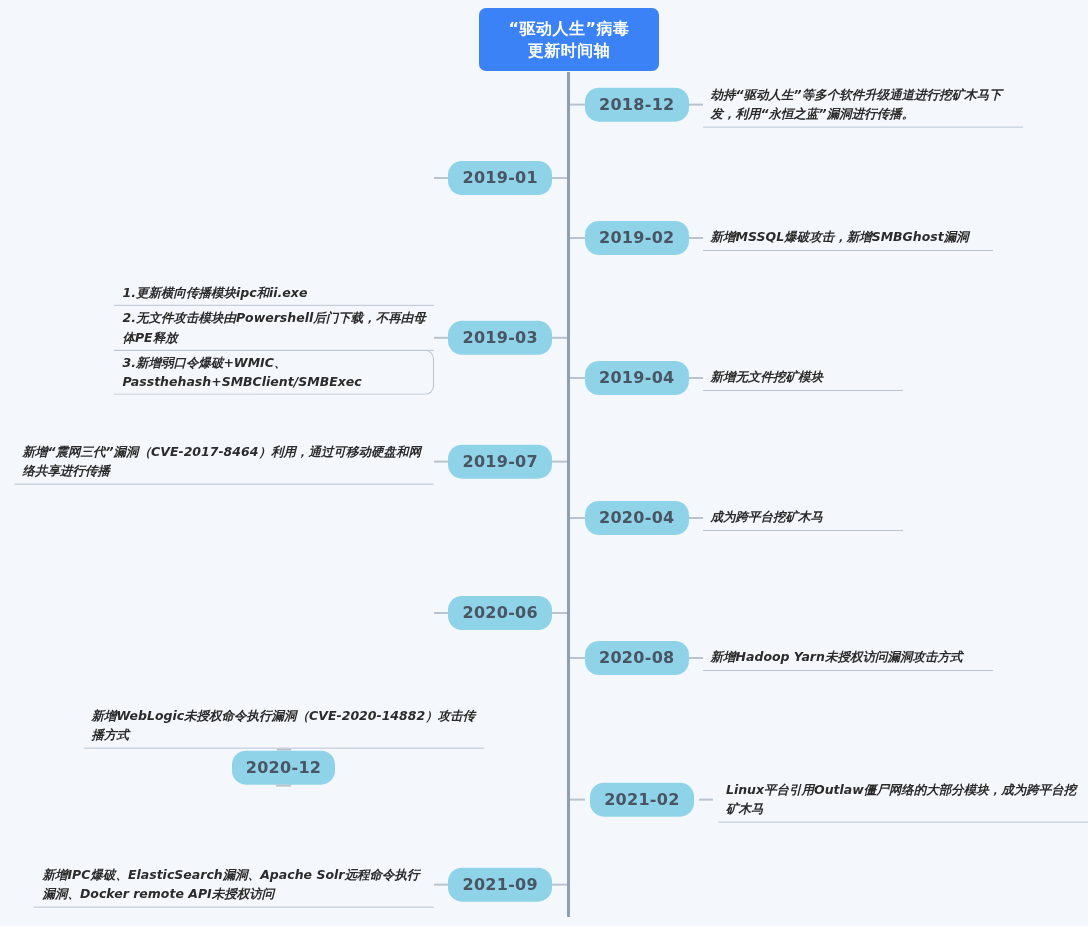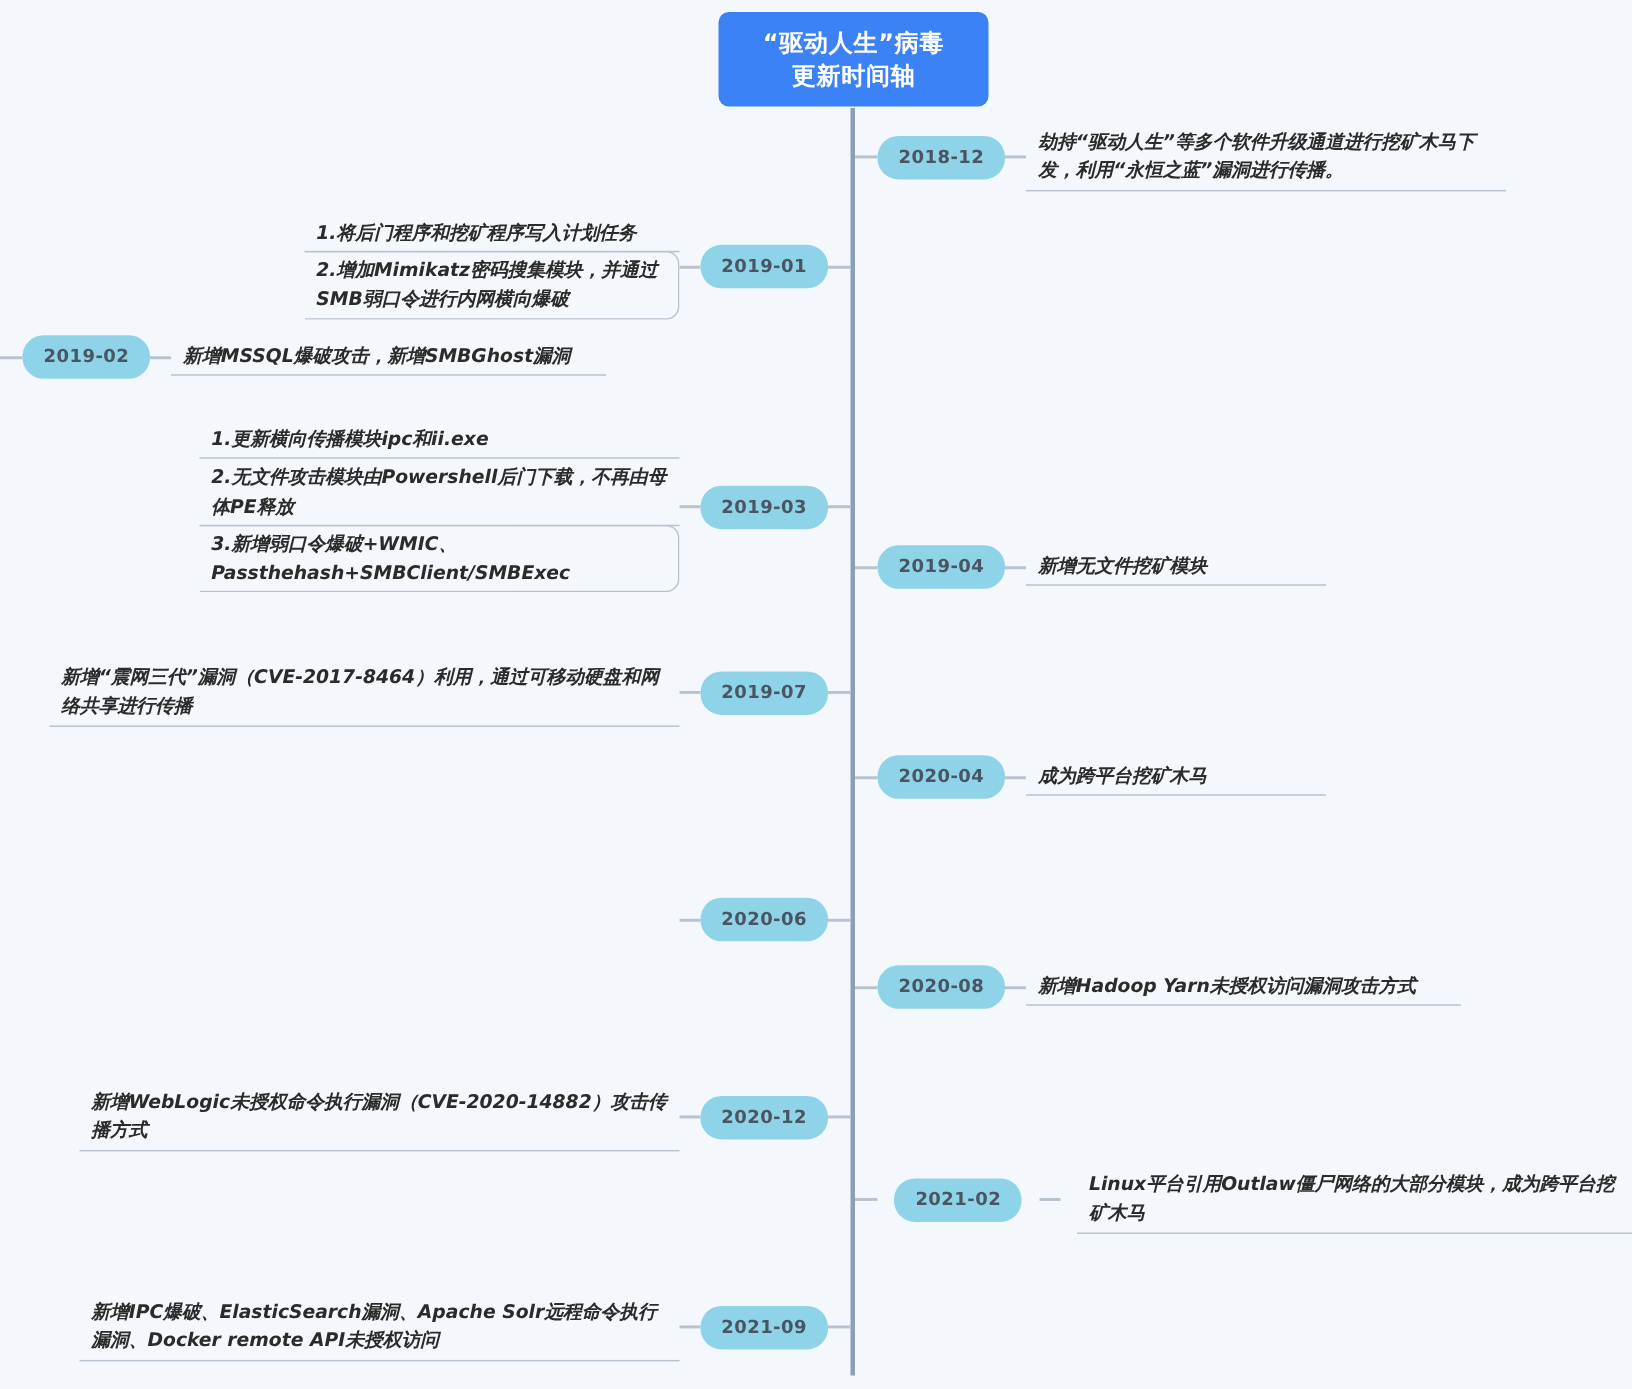--- a/index.html
+++ b/index.html
@@ -55,21 +55,21 @@
     align-items: center;
   }
   .row.right { justify-content: flex-start; }
 
   
   .badge {
     flex: 0 0 auto;
     background: #8ed3e8;
     color: #4a5563;
     font-weight: bold;
-    font-size: 12px;
+    font-size: 16px;
     border-radius: 14px;
     padding: 7px 14px 8px 14px;
     white-space: nowrap;
     letter-spacing: 0.3px;
     box-sizing: border-box;
   }
 
   
   .stub {
     flex: 0 0 auto;
@@ -140,29 +140,25 @@
 <div id="rows">
     <div class="row right" style="justify-content: flex-start; padding-left: 570px; box-sizing: border-box; top: 105px; transform: translateY(-50%);">
       <div class="stub"></div>
       <div class="badge">2018-12</div>
       <div class="stub2"></div>
       <div class="content right-side">
         <div class="item rtop" style="width: 320px;">劫持“驱动人生”等多个软件升级通道进行挖矿木马下发，利用“永恒之蓝”漏洞进行传播。</div>
       </div>
     </div>
     <div class="row left" style="justify-content: flex-end; width: 567px; top: 178px; transform: translateY(-50%);">
-      <div class="content left-side">
-        <div class="item plain" style="width: 250px;">1.将后门程序和挖矿程序写入计划任务</div>
-        <div class="item bracket" style="width: 250px;">2.增加Mimikatz密码搜集模块，并通过SMB弱口令进行内网横向爆破</div>
-      </div>
       <div class="stub2"></div>
       <div class="badge">2019-01</div>
       <div class="stub"></div>
     </div>
-    <div class="row right" style="justify-content: flex-start; box-sizing: border-box; top: 238px; transform: translateY(-50%);">
+    <div class="row right" style="justify-content: flex-start; padding-left: 570px; box-sizing: border-box; top: 238px; transform: translateY(-50%);">
       <div class="stub"></div>
       <div class="badge">2019-02</div>
       <div class="stub2"></div>
       <div class="content right-side">
         <div class="item rtop" style="width: 290px;">新增MSSQL爆破攻击，新增SMBGhost漏洞</div>
       </div>
     </div>
     <div class="row left" style="justify-content: flex-end; width: 567px; top: 338px; transform: translateY(-50%);">
       <div class="content left-side">
         <div class="item plain" style="width: 320px;">1.更新横向传播模块ipc和ii.exe</div>
@@ -203,21 +199,21 @@
       <div class="stub"></div>
     </div>
     <div class="row right" style="justify-content: flex-start; padding-left: 570px; box-sizing: border-box; top: 658px; transform: translateY(-50%);">
       <div class="stub"></div>
       <div class="badge">2020-08</div>
       <div class="stub2"></div>
       <div class="content right-side">
         <div class="item rtop" style="width: 290px;">新增Hadoop Yarn未授权访问漏洞攻击方式</div>
       </div>
     </div>
-    <div class="row left" style="justify-content: flex-end; width: 567px; top: 745px; transform: translateY(-50%);">
+    <div class="row left" style="justify-content: flex-end; width: 567px; top: 745px; transform: translateY(-50%); flex-direction: column;">
       <div class="content left-side">
         <div class="item plain" style="width: 400px;">新增WebLogic未授权命令执行漏洞（CVE-2020-14882）攻击传播方式</div>
       </div>
       <div class="stub2"></div>
       <div class="badge">2020-12</div>
       <div class="stub"></div>
     </div>
     <div class="row right" style="justify-content: space-between; padding-left: 570px; box-sizing: border-box; top: 800px; transform: translateY(-50%);">
       <div class="stub"></div>
       <div class="badge">2021-02</div>

